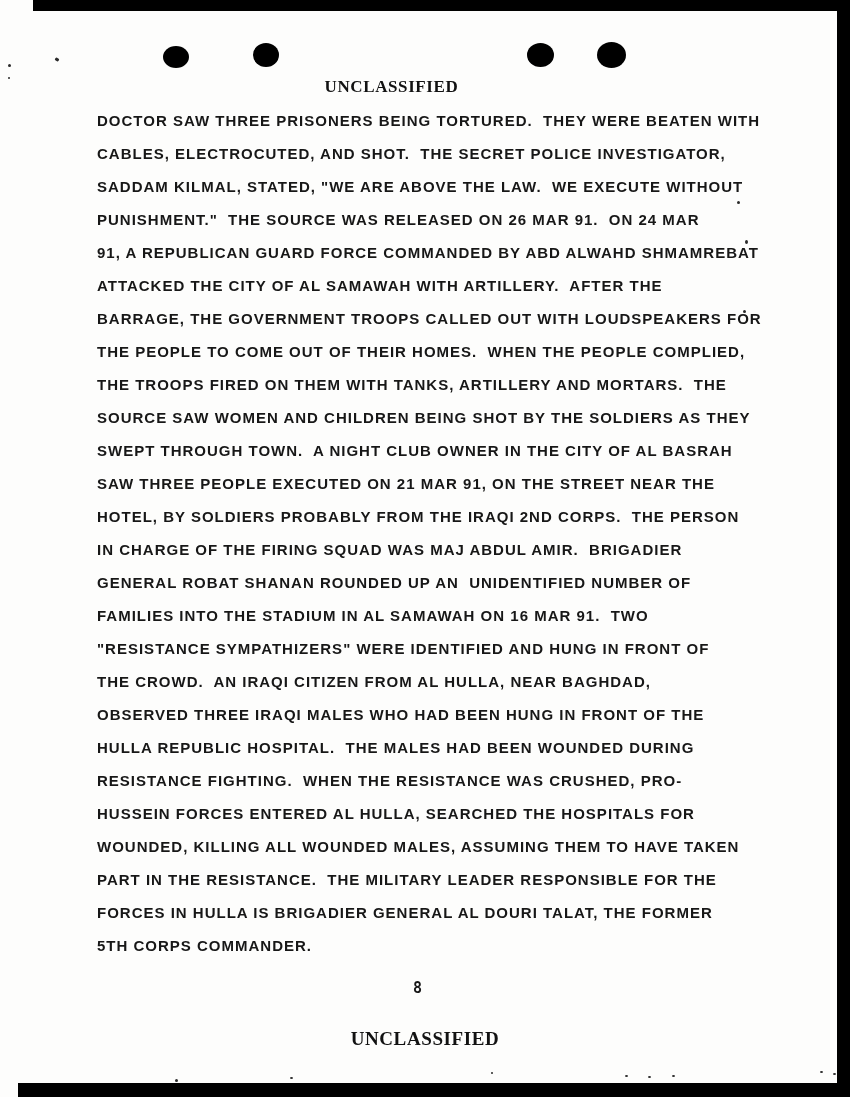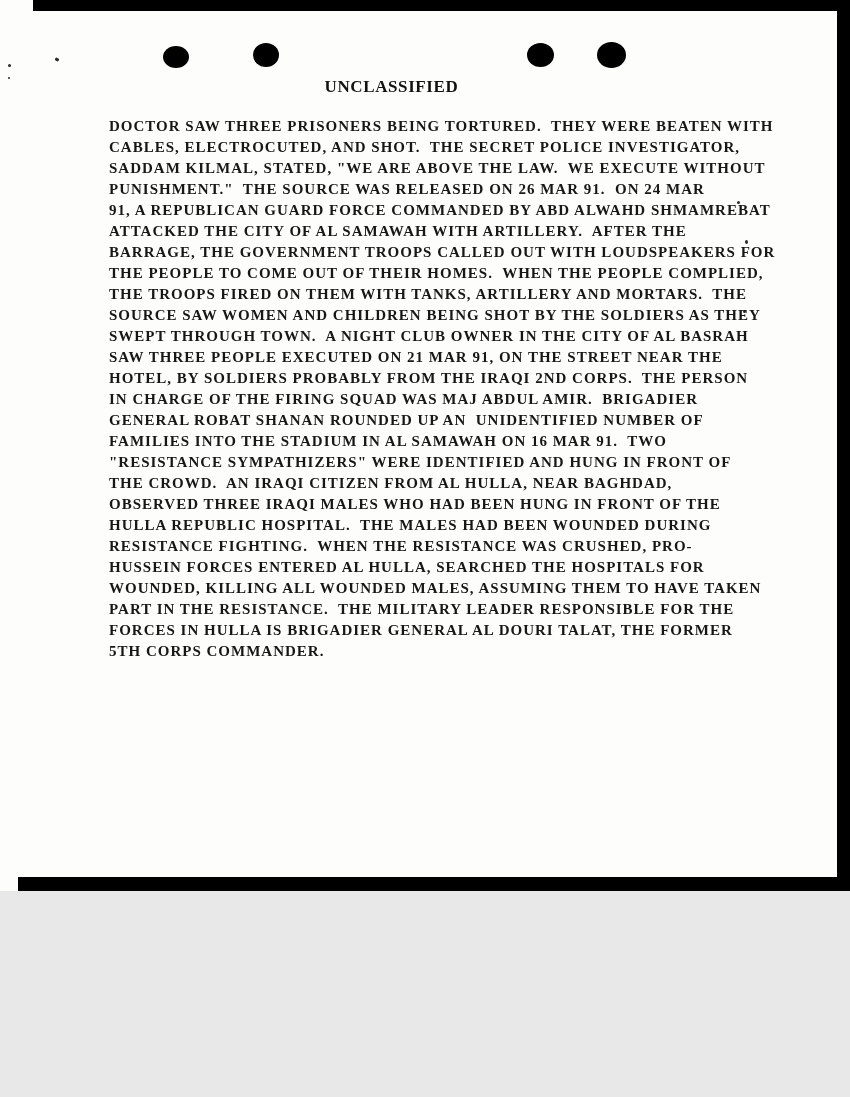--- a/index.html
+++ b/index.html
@@ -3,21 +3,21 @@
 <meta charset="utf-8">
 <style>
   html, body {
     margin: 0;
     padding: 0;
     background: #e8e8e8;
   }
   .page {
     position: relative;
     width: 850px;
-    height: 891px;
+    height: 1097px;
     background: #fdfdfc;
     overflow: hidden;
   }
   
   .bar { position: absolute; background: #000; }
   .bar-top    { top: 0; left: 33px; right: 0; height: 11px; }
   .bar-right  { top: 0; right: 0; width: 13px; height: 1097px; }
   .bar-bottom { bottom: 0; left: 18px; right: 0; height: 14px; }
 
   
@@ -62,26 +62,26 @@
     top: 1028px;
     left: 0;
     width: 850px;
     font-size: 19px;
     letter-spacing: 0.6px;
   }
   .body-text {
     position: absolute;
     top: 100px;
     left: 93px;
-    margin: 16px;
-    font-family: Liberation Serif, serif;
+    margin: 4px;
+    font-family: Liberation Sans, sans-serif;
     font-size: 15px;
     font-weight: bold;
     letter-spacing: 1px;
-    line-height: 21px;
+    line-height: 33px;
     color: #171717;
     white-space: pre;
   }
   .page-number {
     position: absolute;
     top: 979px;
     left: 0;
     width: 836px;
     text-align: center;
     font-family: "DejaVu Sans Mono", monospace;

